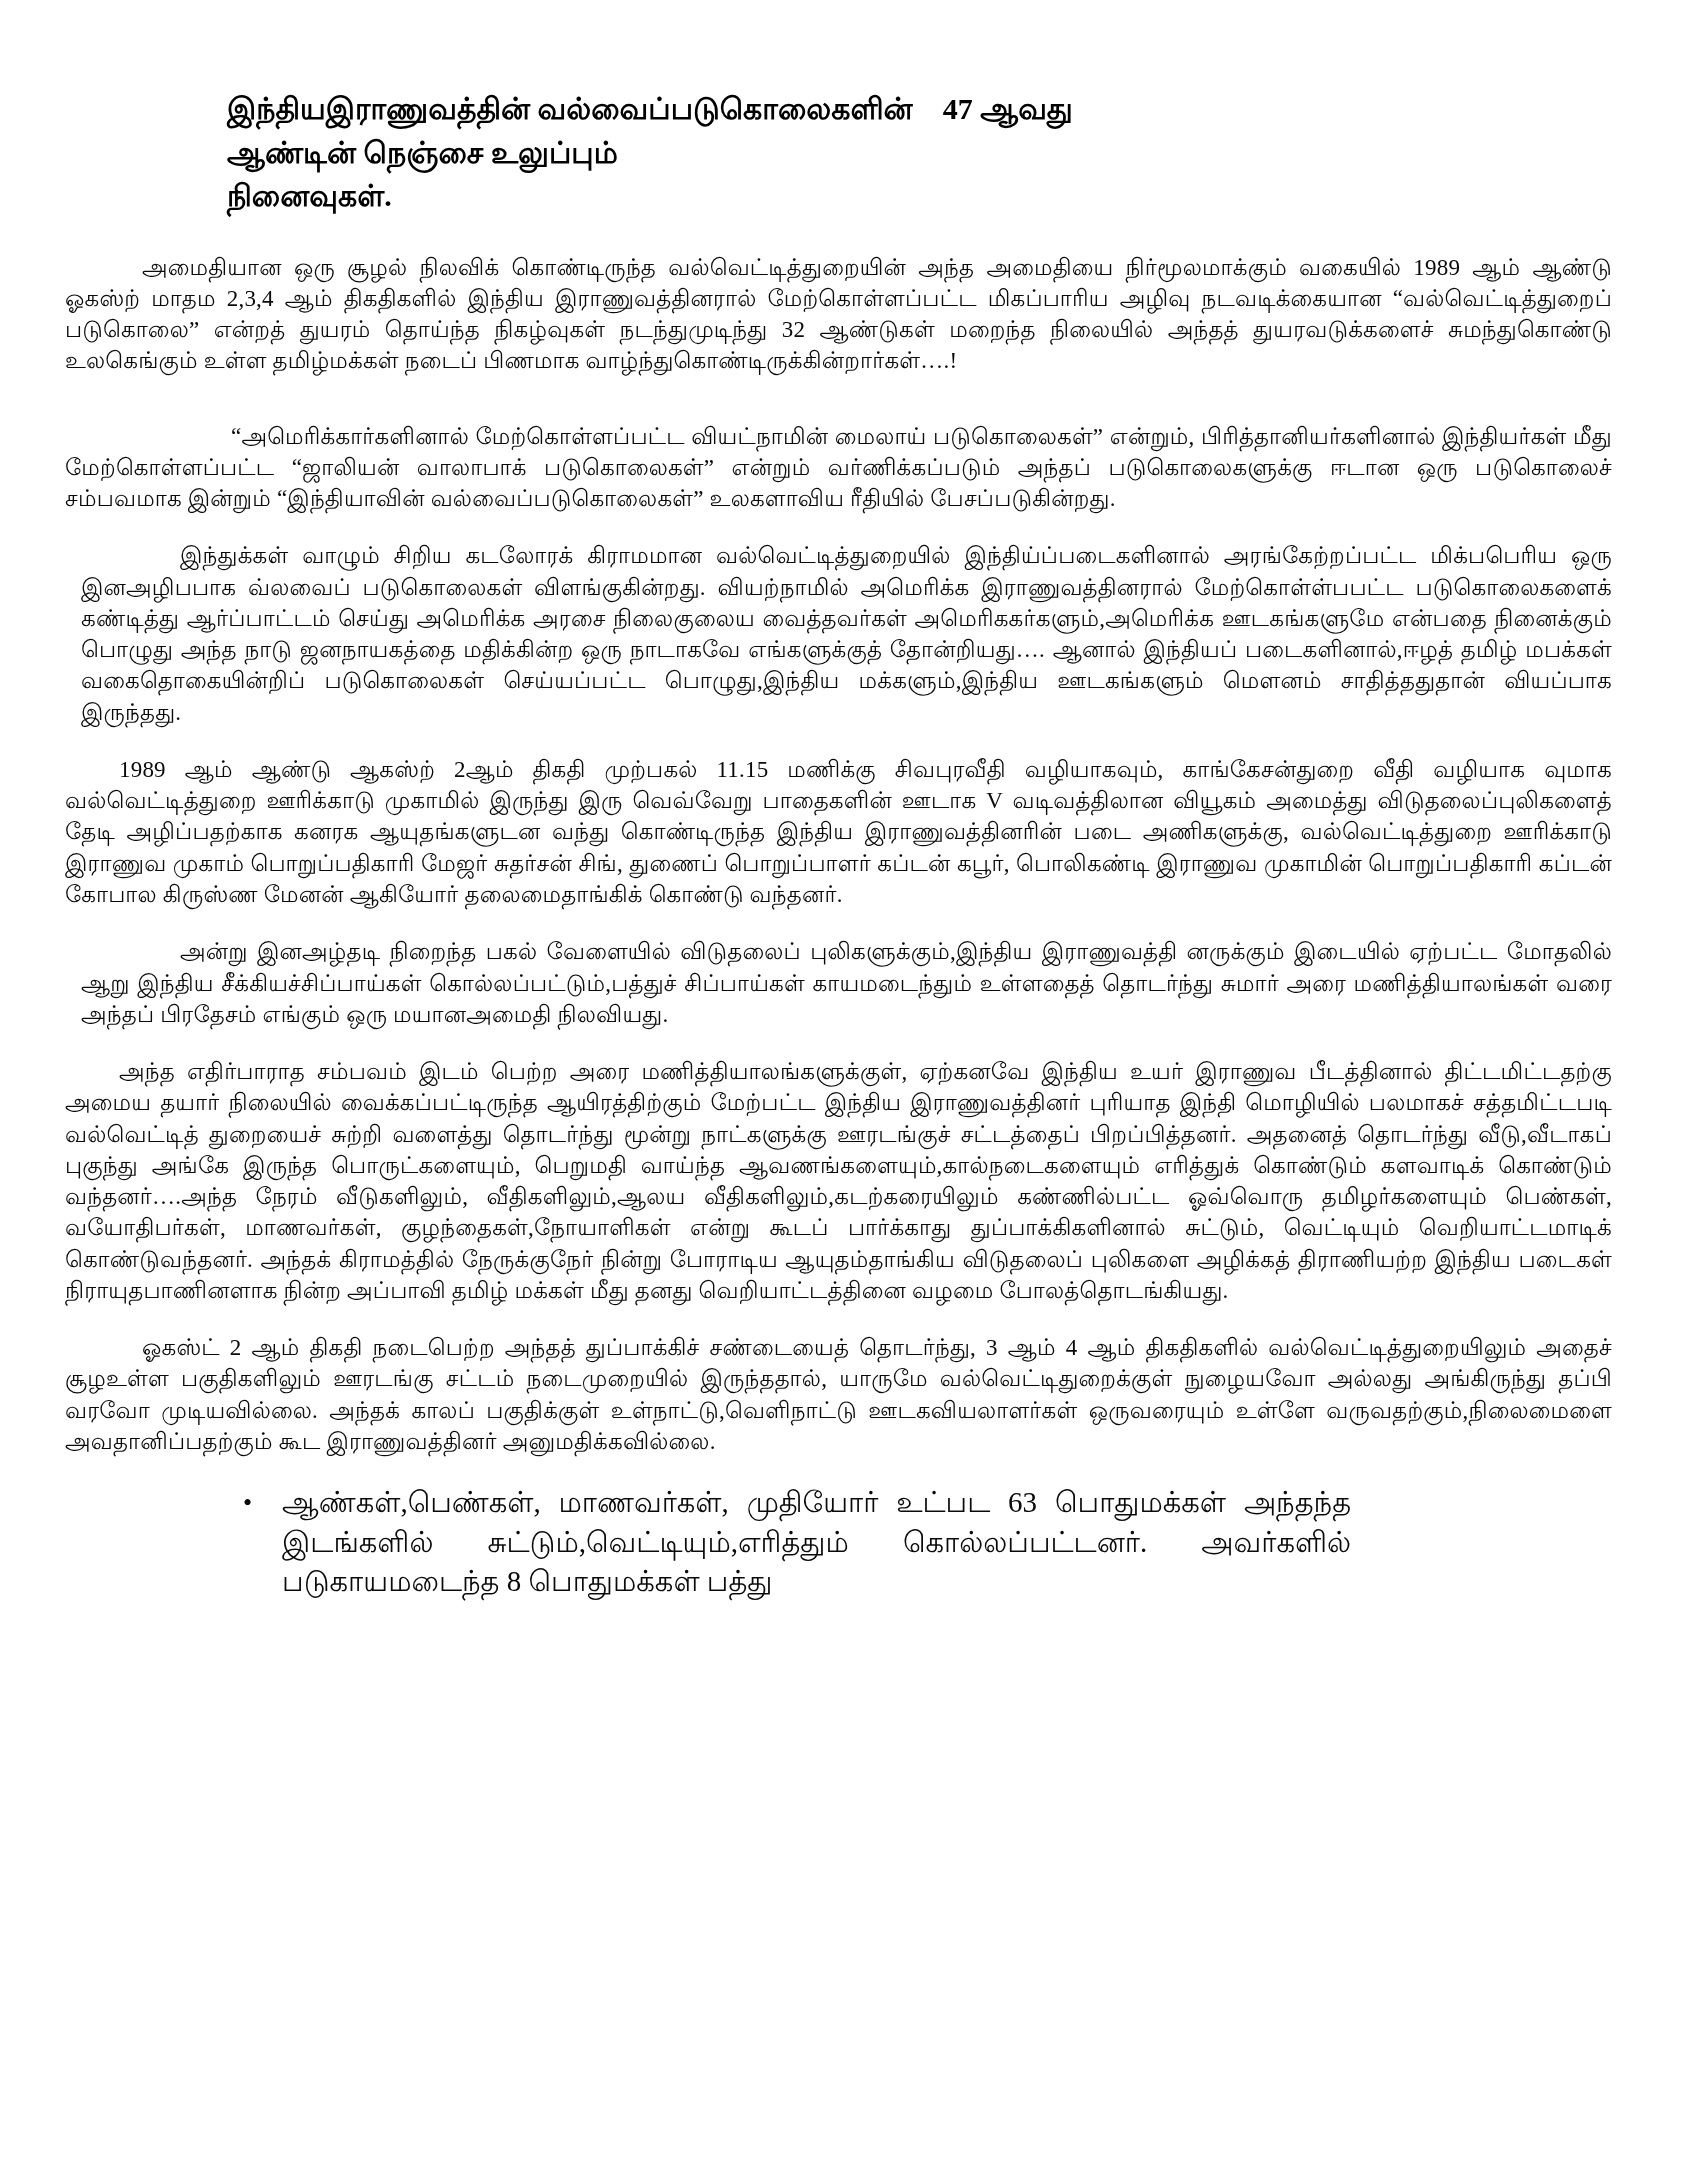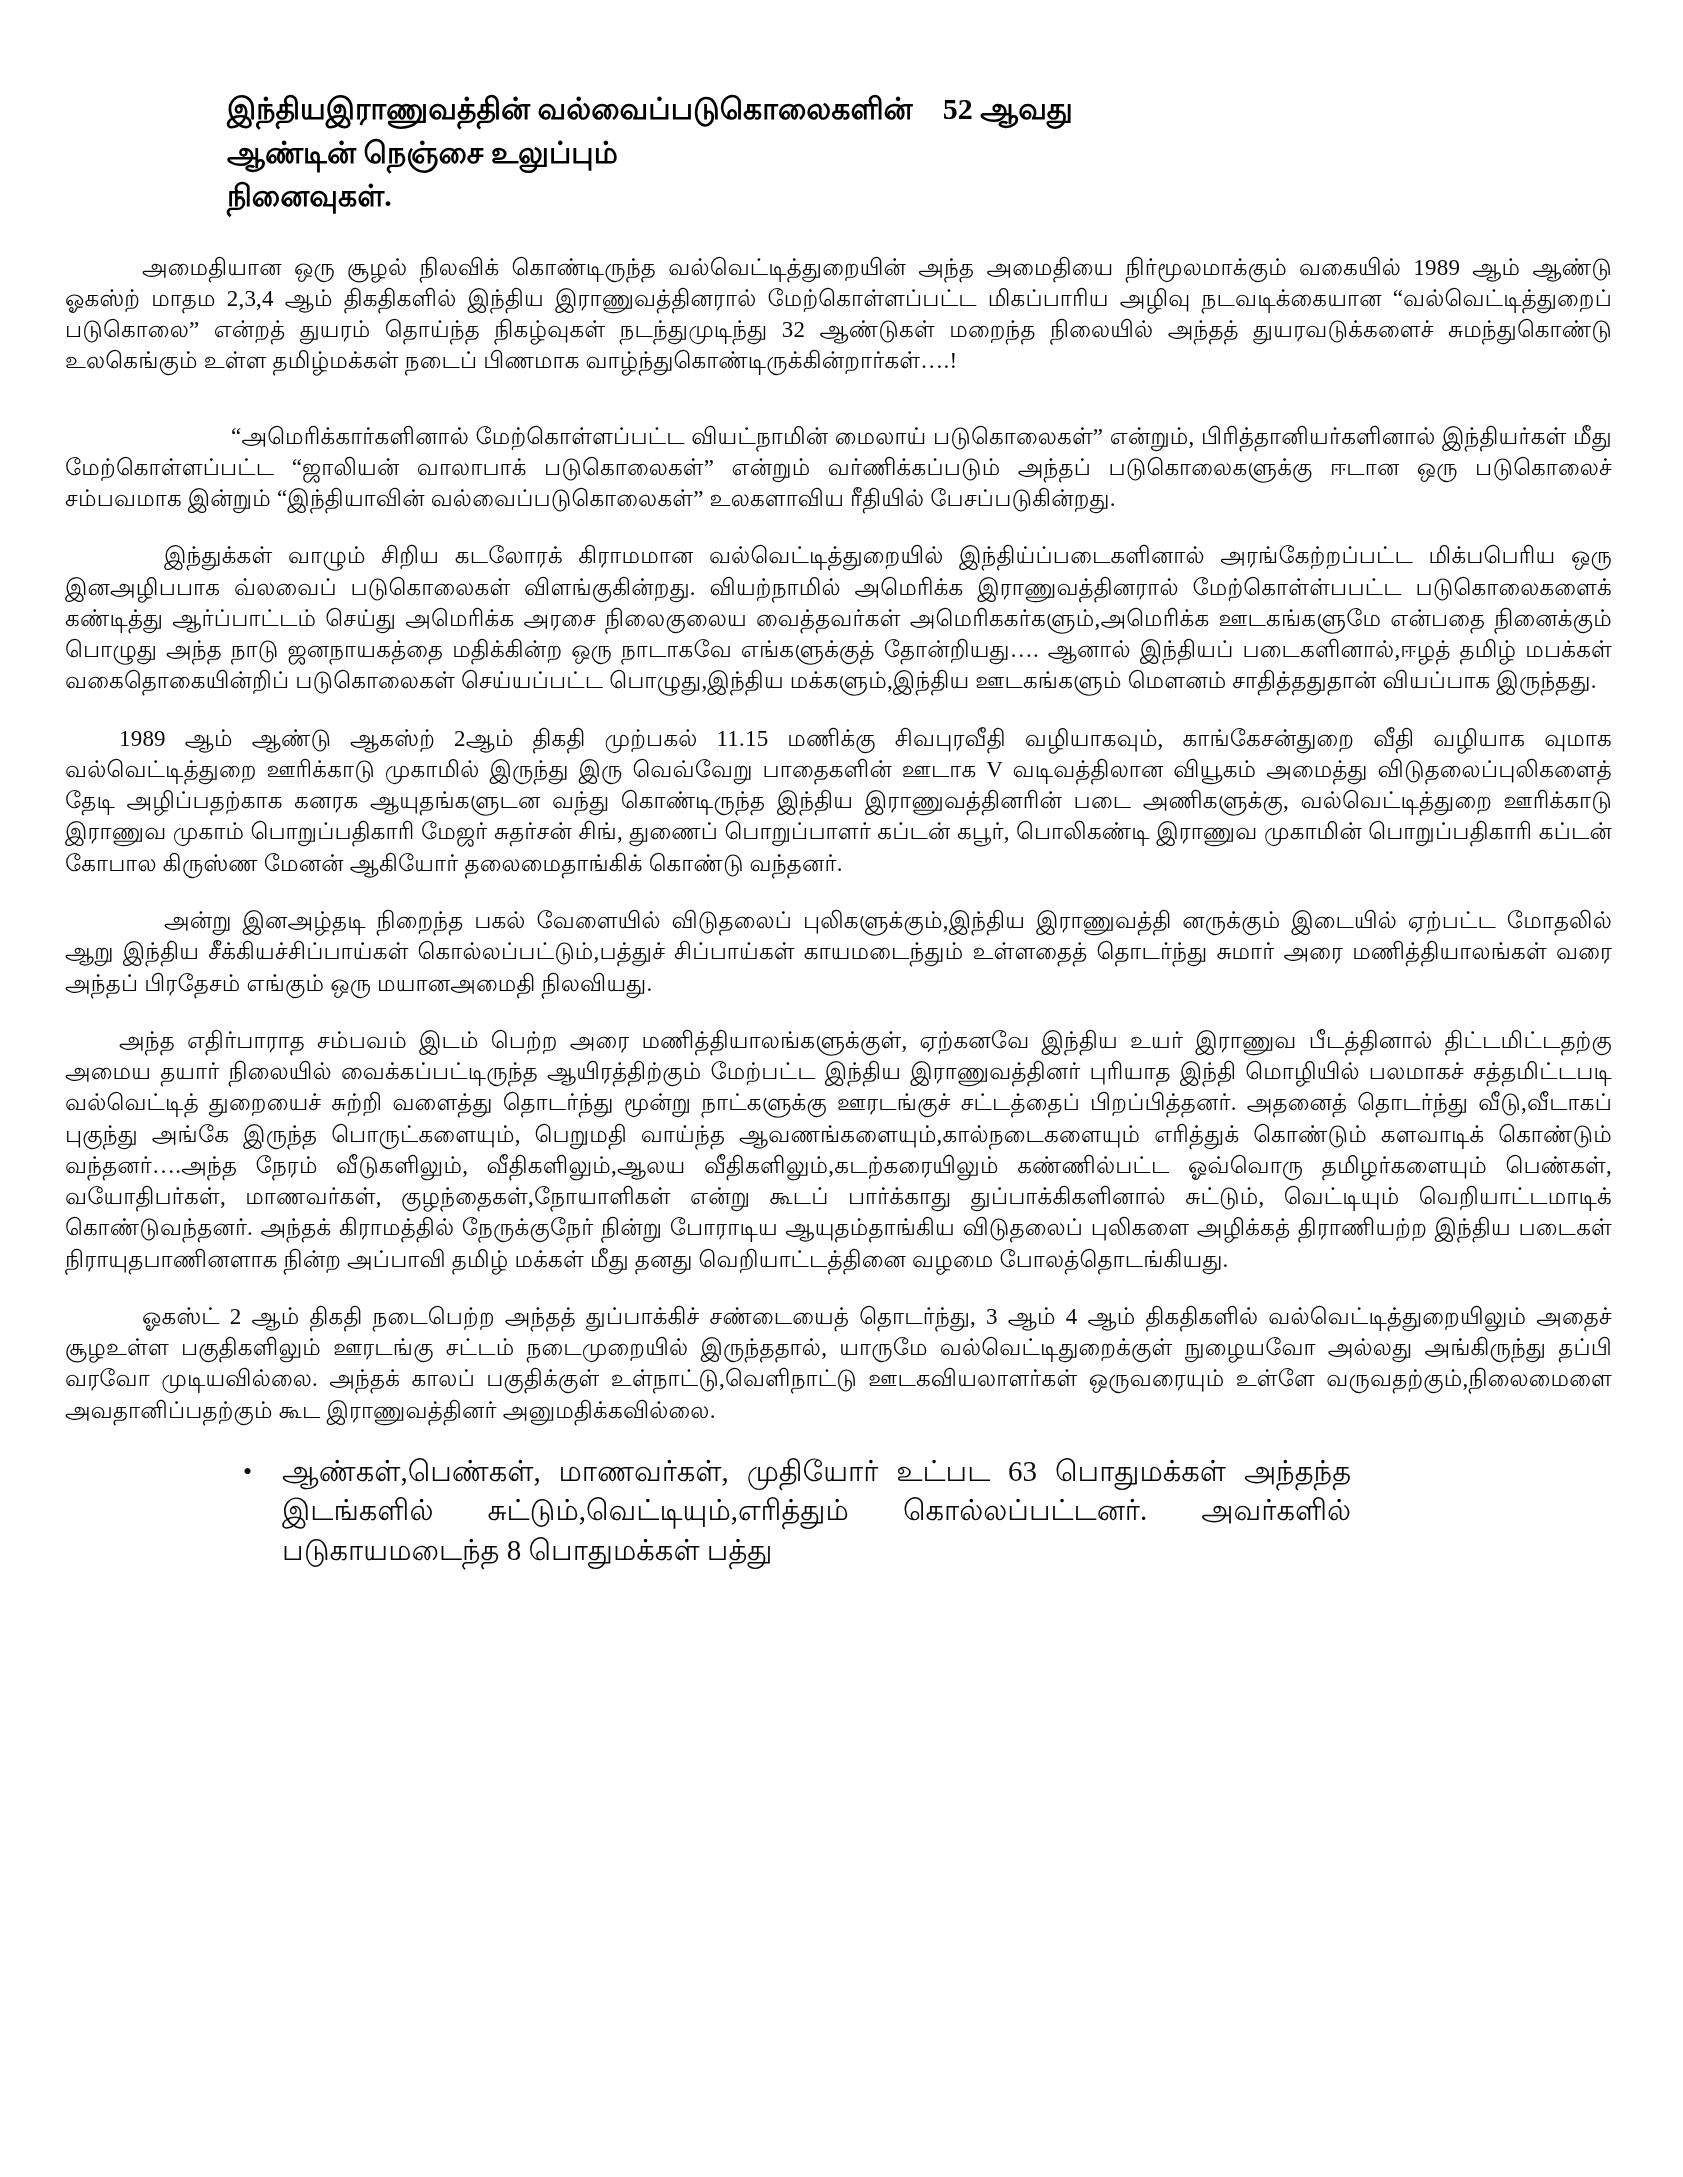--- a/index.html
+++ b/index.html
@@ -30,21 +30,21 @@
   }
   .para {
     font-size: 23px;
     line-height: 1.36;
     text-align: justify;
     margin: 0 0 26px 0;
     letter-spacing: 0.2px;
   }
   .in-sm { text-indent: 54px; }
   .in-md { text-indent: 77px; }
-  .in-lg { text-indent: 99px; }
+  .in-lg { text-indent: 99px; margin-left: 16px; }
   .in-xl { text-indent: 166px; margin-top: 44px; }
   .bullet-list {
     list-style: none;
     margin: 16px 0 0 178px;
     padding: 0;
   }
   .bullet-item {
     display: flex;
     align-items: flex-start;
     gap: 30px;
@@ -60,21 +60,21 @@
     flex: 1 1 auto;
     text-align: justify;
     max-width: 1069px;
   }
 </style>
 </head>
 <body>
 
 <div class="page">
 
-  <h1 class="doc-title">இந்தியஇராணுவத்தின் வல்வைப்படுகொலைகளின்    52 ஆவது ஆண்டின் நெஞ்சை உலுப்பும்
+  <h1 class="doc-title">இந்தியஇராணுவத்தின் வல்வைப்படுகொலைகளின்    47 ஆவது ஆண்டின் நெஞ்சை உலுப்பும்
 நினைவுகள்.</h1>
 
   <p class="para in-md">அமைதியான ஒரு சூழல் நிலவிக் கொண்டிருந்த வல்வெட்டித்துறையின் அந்த அமைதியை நிர்மூலமாக்கும் வகையில் 1989 ஆம் ஆண்டு ஓகஸ்ற் மாதம 2,3,4 ஆம் திகதிகளில் இந்திய இராணுவத்தினரால் மேற்கொள்ளப்பட்ட மிகப்பாரிய அழிவு நடவடிக்கையான “வல்வெட்டித்துறைப் படுகொலை” என்றத் துயரம் தொய்ந்த நிகழ்வுகள் நடந்துமுடிந்து 32 ஆண்டுகள் மறைந்த நிலையில் அந்தத் துயரவடுக்களைச் சுமந்துகொண்டு உலகெங்கும் உள்ள தமிழ்மக்கள் நடைப் பிணமாக வாழ்ந்துகொண்டிருக்கின்றார்கள்….!</p>
 
   <p class="para in-xl">“அமெரிக்கார்களினால் மேற்கொள்ளப்பட்ட வியட்நாமின் மைலாய் படுகொலைகள்” என்றும், பிரித்தானியர்களினால் இந்தியர்கள் மீது மேற்கொள்ளப்பட்ட “ஜாலியன் வாலாபாக் படுகொலைகள்” என்றும் வர்ணிக்கப்படும் அந்தப் படுகொலைகளுக்கு ஈடான ஒரு படுகொலைச் சம்பவமாக இன்றும் “இந்தியாவின் வல்வைப்படுகொலைகள்” உலகளாவிய ரீதியில் பேசப்படுகின்றது.</p>
 
   <p class="para in-lg">இந்துக்கள் வாழும் சிறிய கடலோரக் கிராமமான வல்வெட்டித்துறையில் இந்திய்ப்படைகளினால் அரங்கேற்றப்பட்ட மிக்பபெரிய ஒரு இனஅழிபபாக வ்லவைப் படுகொலைகள் விளங்குகின்றது. வியற்நாமில் அமெரிக்க இராணுவத்தினரால் மேற்கொள்ள்பபட்ட படுகொலைகளைக் கண்டித்து ஆர்ப்பாட்டம் செய்து அமெரிக்க அரசை நிலைகுலைய வைத்தவர்கள் அமெரிககர்களும்,அமெரிக்க ஊடகங்களுமே என்பதை நினைக்கும் பொழுது அந்த நாடு ஜனநாயகத்தை மதிக்கின்ற ஒரு நாடாகவே எங்களுக்குத் தோன்றியது…. ஆனால் இந்தியப் படைகளினால்,ஈழத் தமிழ் மபக்கள் வகைதொகையின்றிப் படுகொலைகள் செய்யப்பட்ட பொழுது,இந்திய மக்களும்,இந்திய ஊடகங்களும் மெளனம் சாதித்ததுதான் வியப்பாக இருந்தது.</p>
 
   <p class="para in-sm">1989 ஆம் ஆண்டு ஆகஸ்ற் 2ஆம் திகதி முற்பகல் 11.15 மணிக்கு சிவபுரவீதி வழியாகவும், காங்கேசன்துறை வீதி வழியாக வுமாக வல்வெட்டித்துறை ஊரிக்காடு முகாமில் இருந்து இரு வெவ்வேறு பாதைகளின் ஊடாக V வடிவத்திலான  வியூகம் அமைத்து விடுதலைப்புலிகளைத் தேடி அழிப்பதற்காக கனரக ஆயுதங்களுடன வந்து கொண்டிருந்த இந்திய இராணுவத்தினரின் படை அணிகளுக்கு, வல்வெட்டித்துறை ஊரிக்காடு இராணுவ முகாம் பொறுப்பதிகாரி மேஜர் சுதர்சன் சிங், துணைப் பொறுப்பாளர் கப்டன் கபூர், பொலிகண்டி இராணுவ முகாமின் பொறுப்பதிகாரி கப்டன் கோபால கிருஸ்ண மேனன் ஆகியோர் தலைமைதாங்கிக் கொண்டு வந்தனர்.</p>
 

